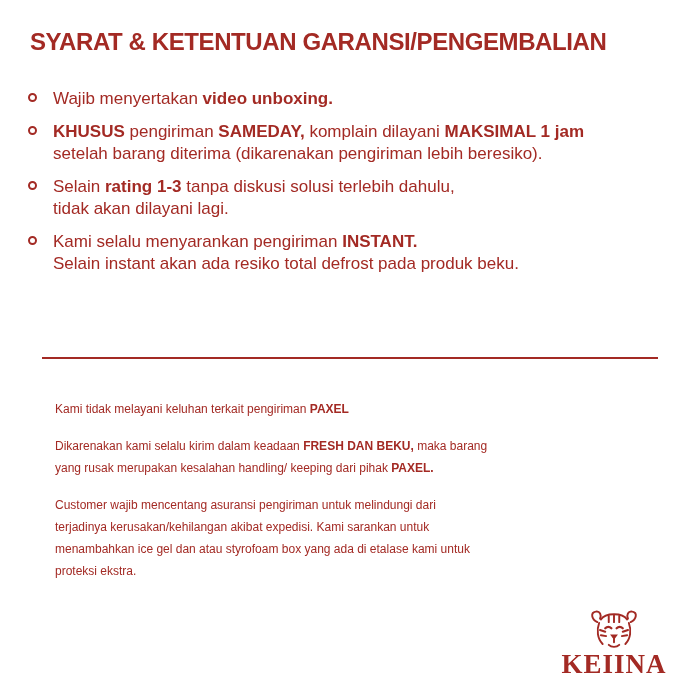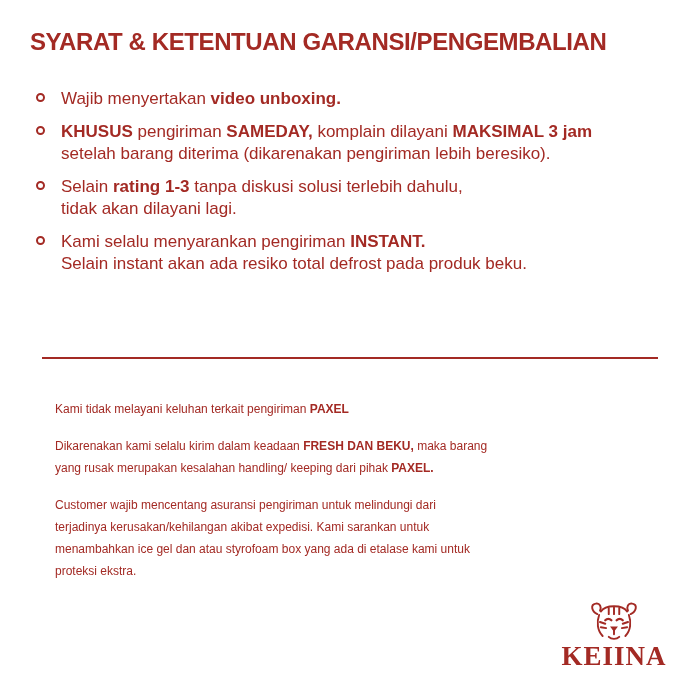--- a/index.html
+++ b/index.html
@@ -21,21 +21,21 @@
     left: 30px;
     font-size: 24px;
     font-weight: 700;
     letter-spacing: -0.4px;
     white-space: nowrap;
     color: var(--accent);
   }
   .bullets {
     position: absolute;
     top: 88px;
-    left: 34px;
+    left: 26px;
     right: 20px;
     list-style: none;
   }
   .bullet {
     display: flex;
     align-items: flex-start;
     margin-bottom: 11px;
   }
   .bullet-marker {
     flex: 0 0 auto;
@@ -70,21 +70,21 @@
     font-size: 12px;
     line-height: 22px;
     white-space: pre-wrap;
     margin-bottom: 15px;
     color: var(--accent);
   }
   .b, .bullet-text .b, .para .b { font-weight: 700; }
   .logo {
     position: absolute;
     right: 26px;
-    bottom: 28px;
+    bottom: 20px;
     width: 120px;
     text-align: center;
   }
   .logo svg { display: block; margin: 0 auto -4px auto; }
   .brand {
     font-family: "Liberation Serif", serif;
     font-weight: 700;
     font-size: 27px;
     letter-spacing: 1px;
     color: var(--accent);
@@ -99,21 +99,21 @@
 
   <h1 class="title">SYARAT &amp; KETENTUAN GARANSI/PENGEMBALIAN</h1>
 
   <div class="bullets">
     <div class="bullet">
       <span class="bullet-marker"></span>
       <div class="bullet-text"><span>Wajib menyertakan </span><span class="b">video unboxing.</span></div>
     </div>
     <div class="bullet">
       <span class="bullet-marker"></span>
-      <div class="bullet-text"><span class="b">KHUSUS</span><span> pengiriman </span><span class="b">SAMEDAY,</span><span> komplain dilayani </span><span class="b">MAKSIMAL 3 jam</span><span>
+      <div class="bullet-text"><span class="b">KHUSUS</span><span> pengiriman </span><span class="b">SAMEDAY,</span><span> komplain dilayani </span><span class="b">MAKSIMAL 1 jam</span><span>
 setelah barang diterima (dikarenakan pengiriman lebih beresiko).</span></div>
     </div>
     <div class="bullet">
       <span class="bullet-marker"></span>
       <div class="bullet-text"><span>Selain </span><span class="b">rating 1-3</span><span> tanpa diskusi solusi terlebih dahulu,
 tidak akan dilayani lagi.</span></div>
     </div>
     <div class="bullet">
       <span class="bullet-marker"></span>
       <div class="bullet-text"><span>Kami selalu menyarankan pengiriman </span><span class="b">INSTANT.</span><span>

